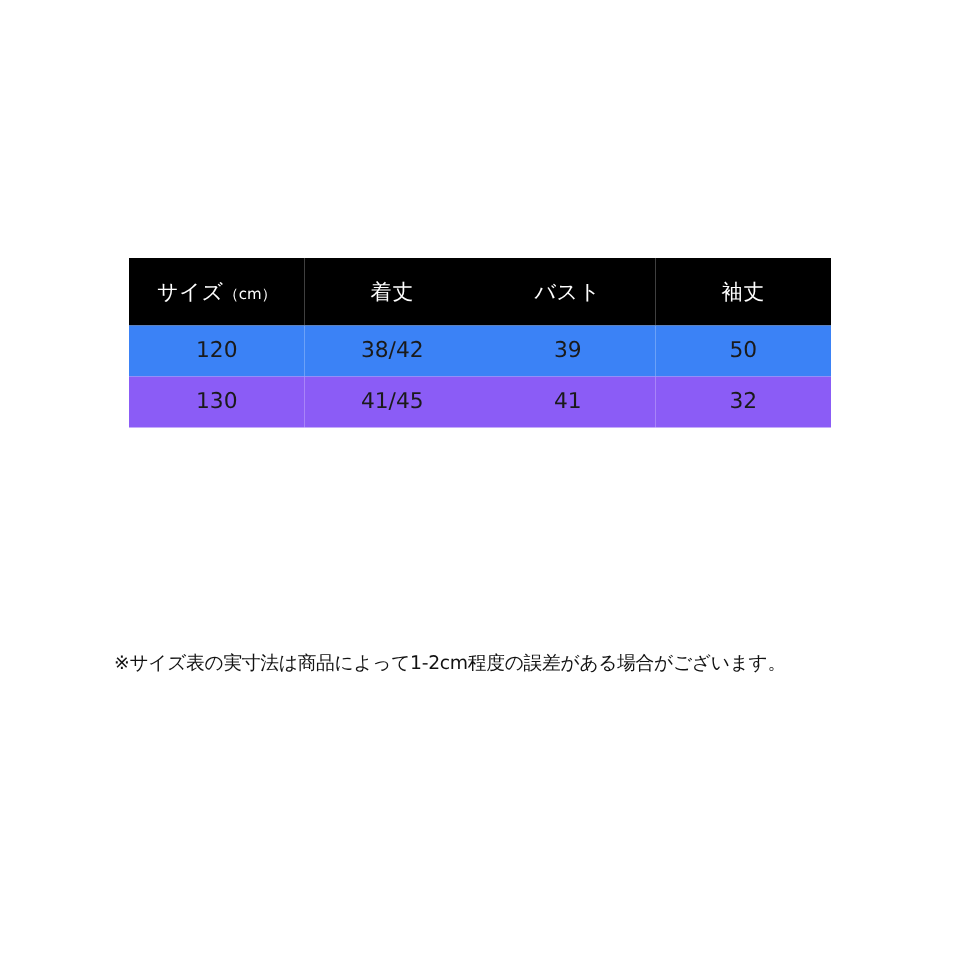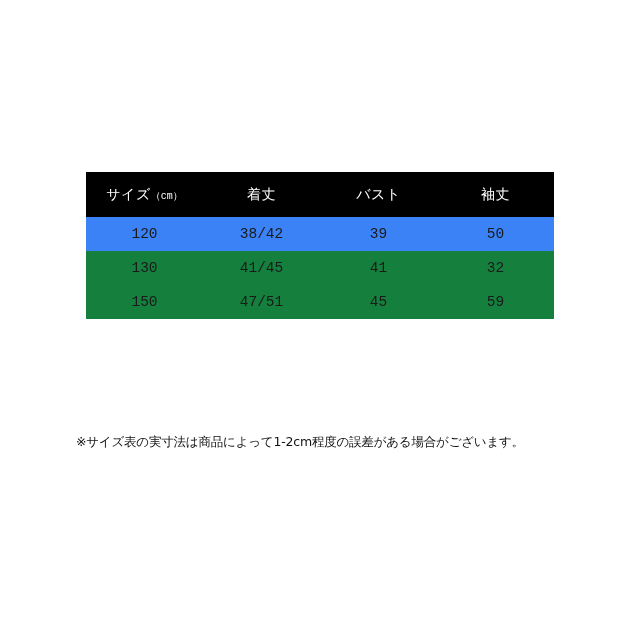--- a/index.html
+++ b/index.html
@@ -29,21 +29,20 @@
     border-collapse: collapse;
     width: 468px;
     table-layout: fixed;
   }
   table.size-table th,
   table.size-table td {
     text-align: center;
     vertical-align: middle;
     padding: 0;
     font-weight: normal;
-    font-family: Liberation Mono, monospace;
   }
   table.size-table thead tr {
     background: #000000;
   }
   table.size-table thead th {
     color: #ffffff;
     height: 45px;
     font-size: 14px;
     letter-spacing: 0.5px;
   }
@@ -51,21 +50,21 @@
     font-size: 10px;
     letter-spacing: 0;
   }
   table.size-table tbody tr {
     height: 34px;
   }
   table.size-table tbody tr.row-white {
     background: #3b82f6;
   }
   table.size-table tbody tr.row-grey {
-    background: #15803d;
+    background: #8b5cf6;
   }
   table.size-table tbody td {
     color: #1a1a1a;
     font-size: 14.5px;
     height: 34px;
   }
   .note {
     position: absolute;
     left: 76px;
     top: 434px;
@@ -105,25 +104,19 @@
           <td>38/42</td>
           <td>39</td>
           <td>50</td>
         </tr>
         <tr class="row-grey">
           <td>130</td>
           <td>41/45</td>
           <td>41</td>
           <td>32</td>
         </tr>
-        <tr class="row-grey">
-          <td>150</td>
-          <td>47/51</td>
-          <td>45</td>
-          <td>59</td>
-        </tr>
       </tbody>
     </table>
   </div>
 
   <div class="note">※サイズ表の実寸法は商品によって1-2cm程度の誤差がある場合がございます。</div>
 
 </div>
 
 </body></html>

